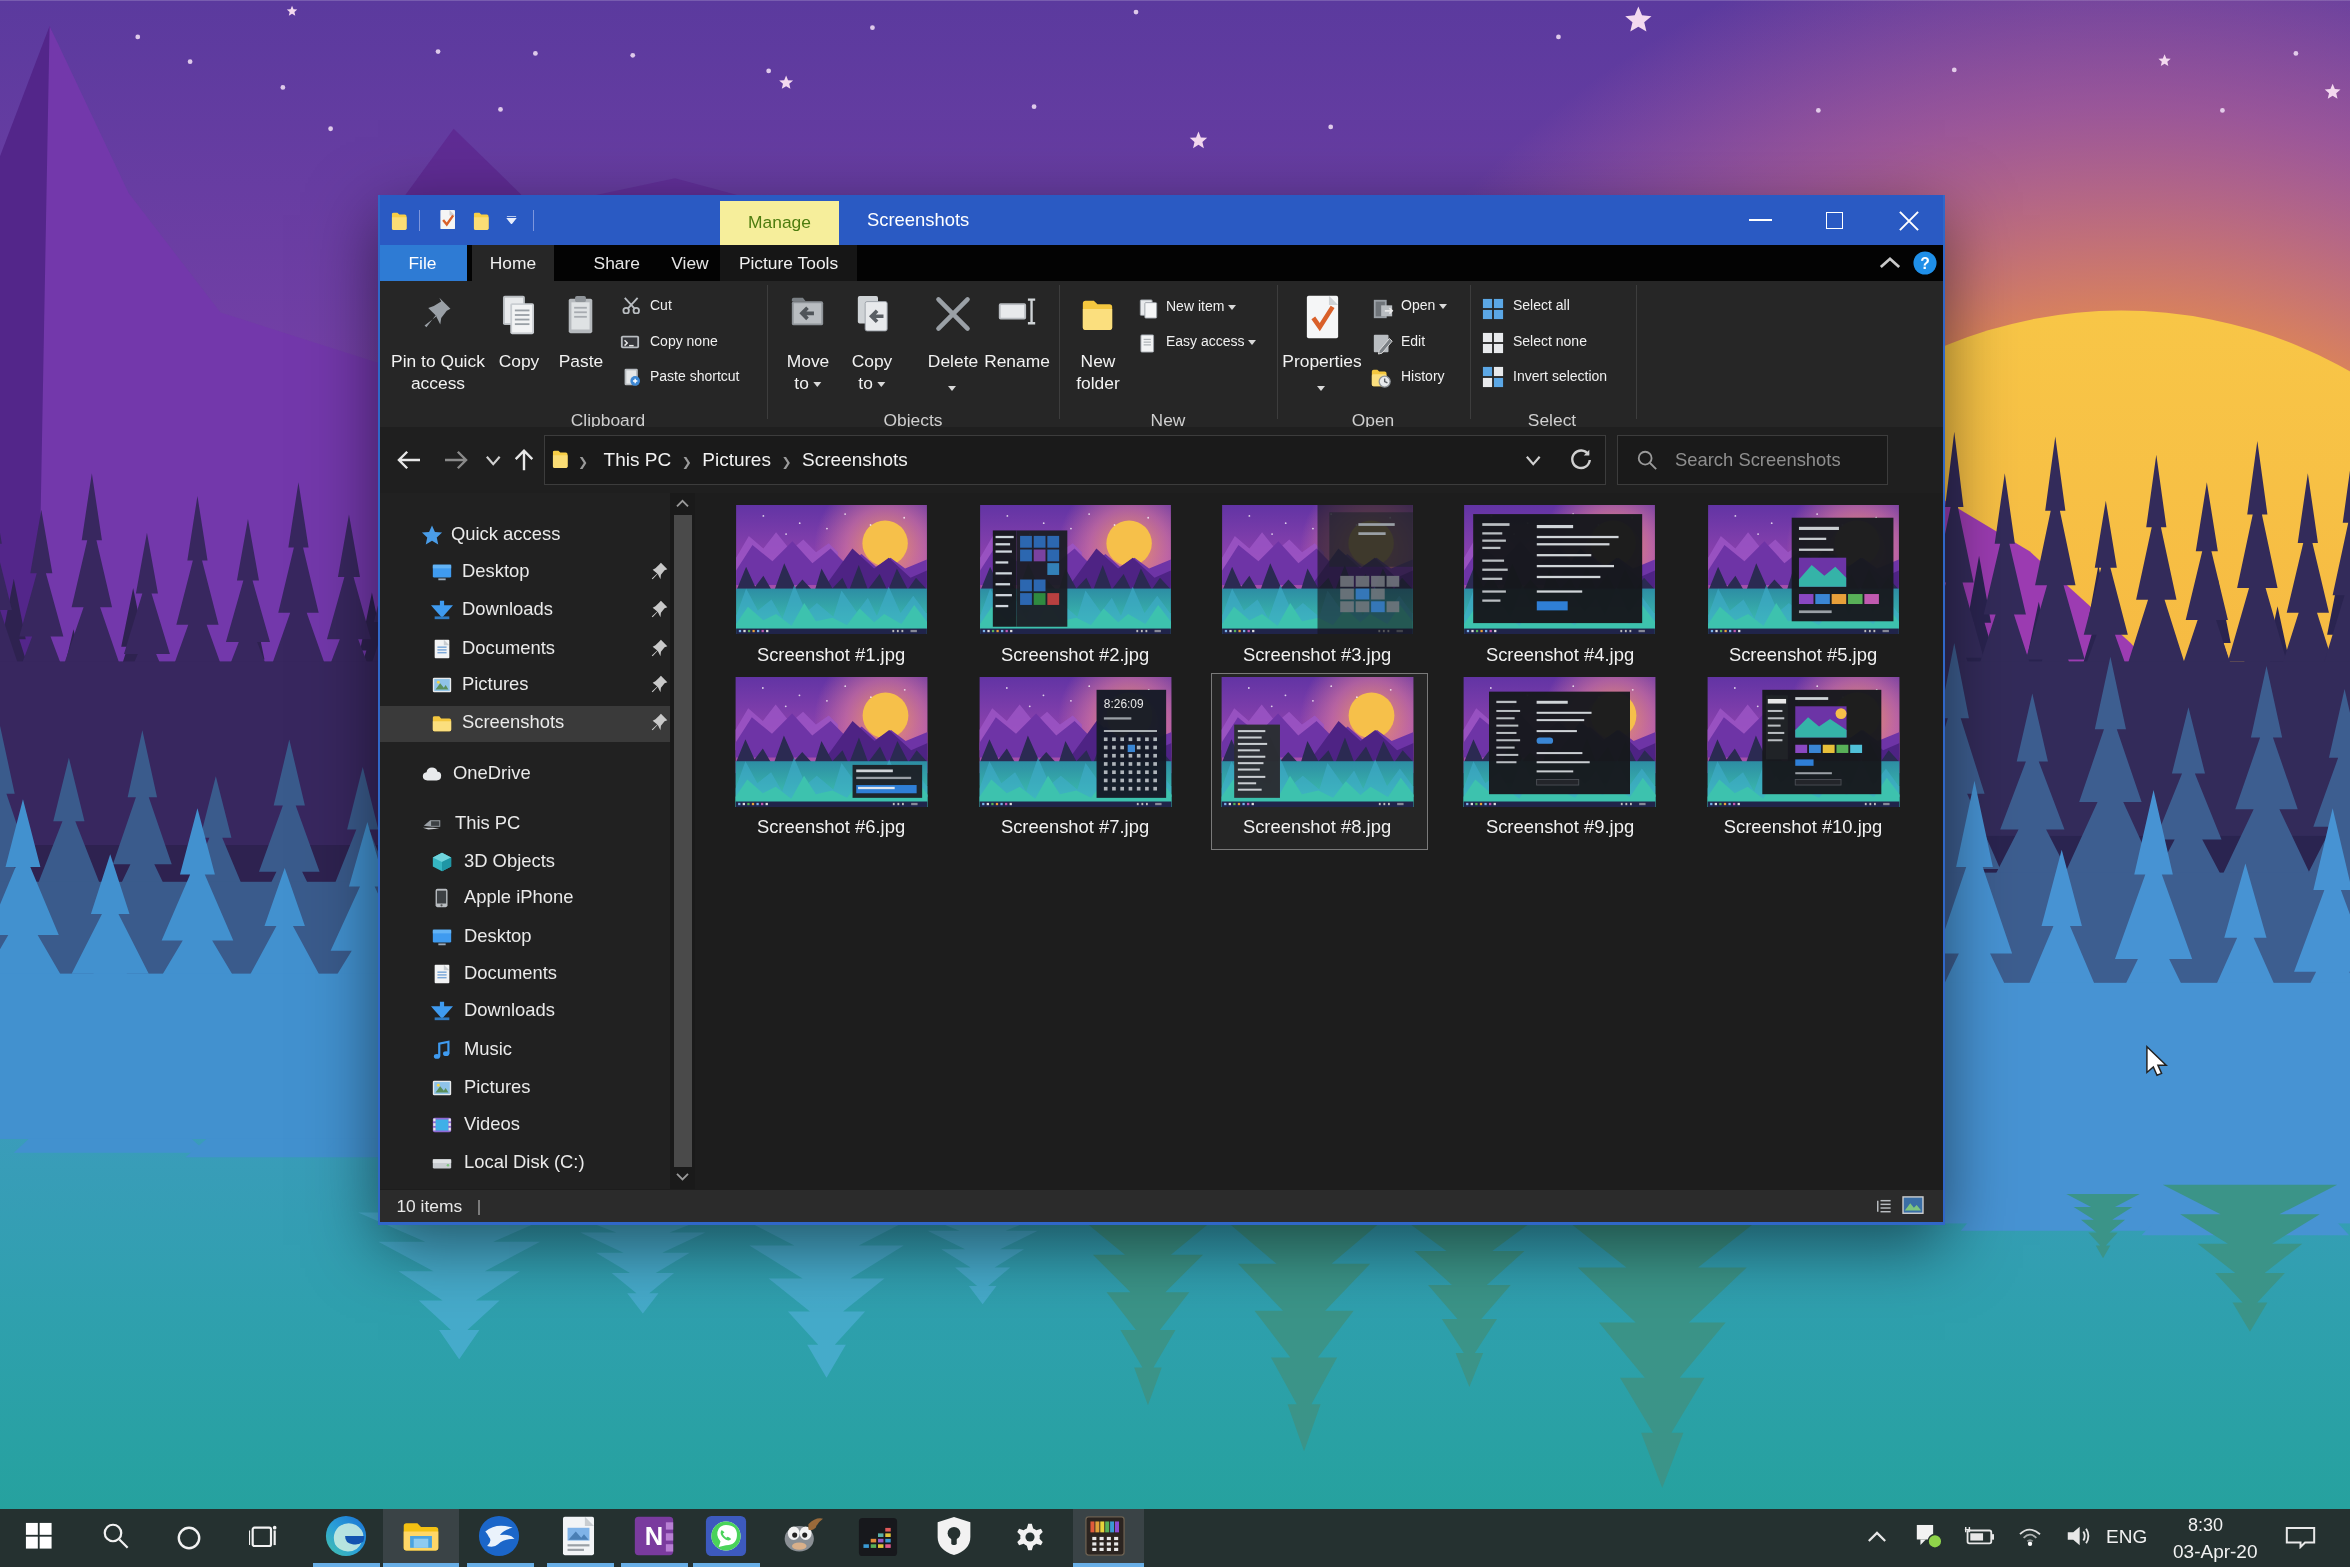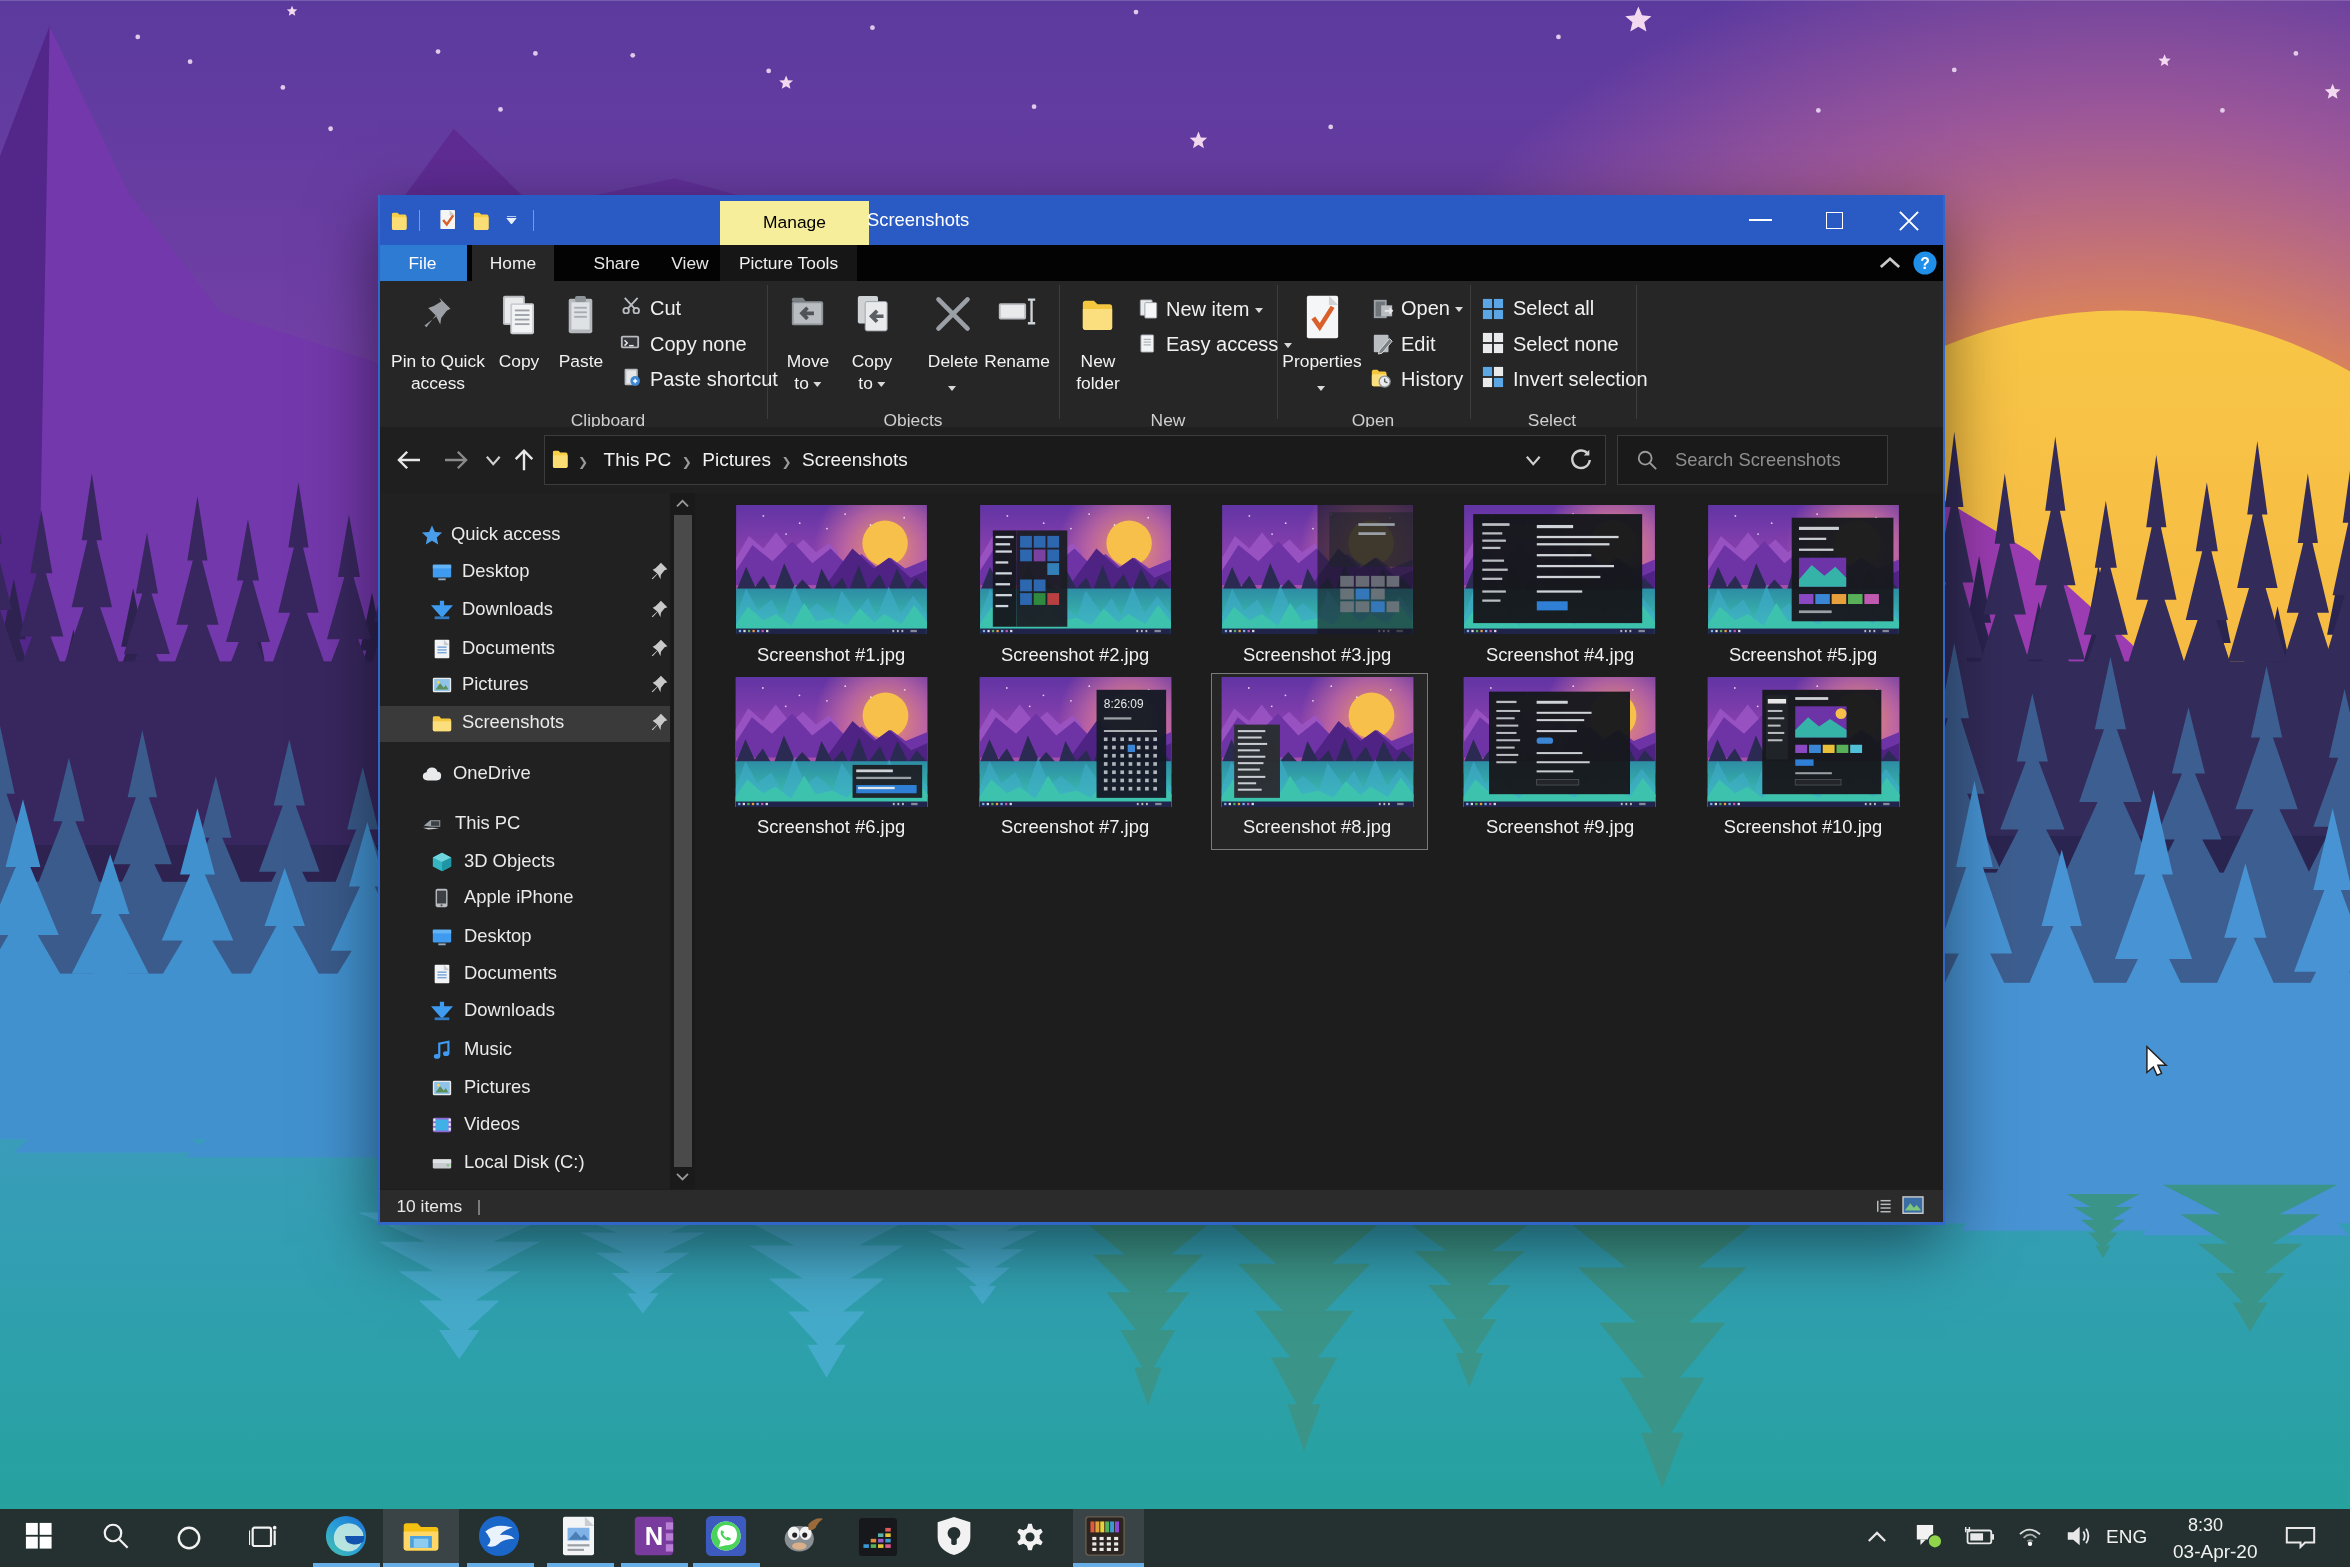--- a/index.html
+++ b/index.html
@@ -2,21 +2,21 @@
 <html style="font-size:14.7px"><head><meta charset="utf-8">
 <style>
 *{margin:0;padding:0;box-sizing:border-box}
 html,body{width:2351px;height:1568px;overflow:hidden;font-family:"Liberation Sans",sans-serif;}
 .a{position:absolute}
 .t{position:absolute;white-space:nowrap}
 #win{position:absolute;left:378px;top:195px;width:1567px;height:1030px;background:#1d1d1d;box-shadow:0 20px 64px rgba(0,0,0,.5);}
 #win .bL{position:absolute;left:0;top:0;width:1.8px;height:1030px;background:#3067c8}
 #win .bR{position:absolute;right:0;top:0;width:1.8px;height:1030px;background:#3067c8}
 #win .bB{position:absolute;left:0;bottom:0;width:1567px;height:2.8px;background:#3067c8}
-.lbl{position:absolute;color:#f0f0f0;font-size:20px;white-space:nowrap}
+.lbl{position:absolute;color:#f0f0f0;font-size:14px;white-space:nowrap}
 .glbl{position:absolute;color:#cfcfcf;font-size:17.4px;white-space:nowrap;transform:translateX(-50%)}
 .cap{position:absolute;color:#f2f2f2;font-size:17.4px;white-space:nowrap;text-align:center;transform:translateX(-50%)}
 .sdrow{position:absolute;color:#eaeaea;font-size:18.4px;white-space:nowrap}
 .thlbl{position:absolute;width:242px;text-align:center;color:#f2f2f2;font-size:18.4px;white-space:nowrap}
 .car{display:inline-block;width:0;height:0;border-left:4.6px solid transparent;border-right:4.6px solid transparent;border-top:5.5px solid #d9d9d9;vertical-align:middle}
 </style></head><body>
 
 <svg class="a" width="2351" height="1568" viewBox="0 0 2560 1707" style="left:0;top:0">
 <defs>
 <linearGradient id="sky" x1="0" y1="0" x2="0" y2="1">
@@ -184,21 +184,21 @@
       <path d="M4,12 L8,17 L15,7" stroke="#d9602a" stroke-width="2.6" fill="none"></path>
     </svg>
     <svg class="a" style="left:95px;top:14.7px" width="16.5" height="21" viewBox="0 0 18 23">
       <path d="M1,4 L1,20 Q1,22 3,22 L15,22 Q17,22 17,20 L17,7 Q17,5 15,5 L9,5 L7,3 L3,3 Q1,3 1,4 Z" fill="#f7ce46"></path>
       <path d="M1,8 L17,8 L17,20 Q17,22 15,22 L3,22 Q1,22 1,20 Z" fill="#fadd75"></path>
     </svg>
     <svg class="a" style="left:127px;top:21px" width="13" height="8.3" viewBox="0 0 14 9">
       <path d="M2,0 L12,0 M3,3 L7,8 L11,3 Z" stroke="#e8eefc" stroke-width="1.6" fill="#e8eefc"></path>
     </svg>
     <div class="a" style="left:155px;top:14.7px;width:0.9px;height:21px;background:#7d96dd"></div>
-    <div class="a" style="left:342px;top:5.5px;width:149px;height:44px;background:#f6ee9b;color:#000000;font-size:17.4px;text-align:center;line-height:42px">Manage</div>
+    <div class="a" style="left:342px;top:5.5px;width:119px;height:44px;background:#f6ee9b;color:#4d7c0f;font-size:17.4px;text-align:center;line-height:42px">Manage</div>
     <div class="t" style="left:489px;top:13.8px;font-size:18.4px;color:#fff">Screenshots</div>
     <div class="a" style="left:1371px;top:24px;width:23px;height:1.8px;background:#fff"></div>
     <div class="a" style="left:1448px;top:16.5px;width:17.4px;height:17.4px;border:1.8px solid #fff"></div>
     <svg class="a" style="left:1521px;top:15.6px" width="20" height="20" viewBox="0 0 22 22">
       <path d="M1,1 L21,21 M21,1 L1,21" stroke="#fff" stroke-width="2.2"></path>
     </svg>
     <div class="a" style="left:0;top:50px;width:1567px;height:37px;background:#030303"></div>
     <div class="a" style="left:0;top:50px;width:89px;height:37px;background:#2e7bd4;color:#fff;font-size:17.4px;text-align:center;line-height:37px">File</div>
     <div class="a" style="left:94px;top:50px;width:82px;height:37px;background:#262626;color:#f0f0f0;font-size:17.4px;text-align:center;line-height:37px">Home</div>
     <div class="a" style="left:180px;top:50px;width:82px;height:37px;color:#e6e6e6;font-size:17.4px;text-align:right;line-height:37px">Share</div>

